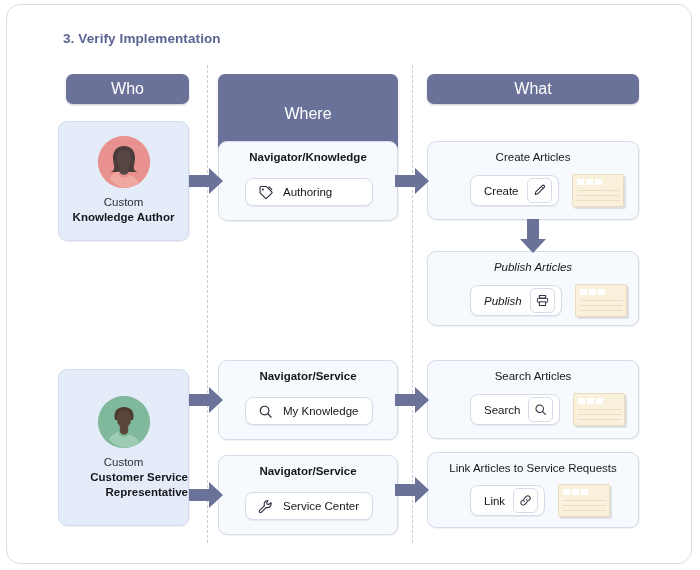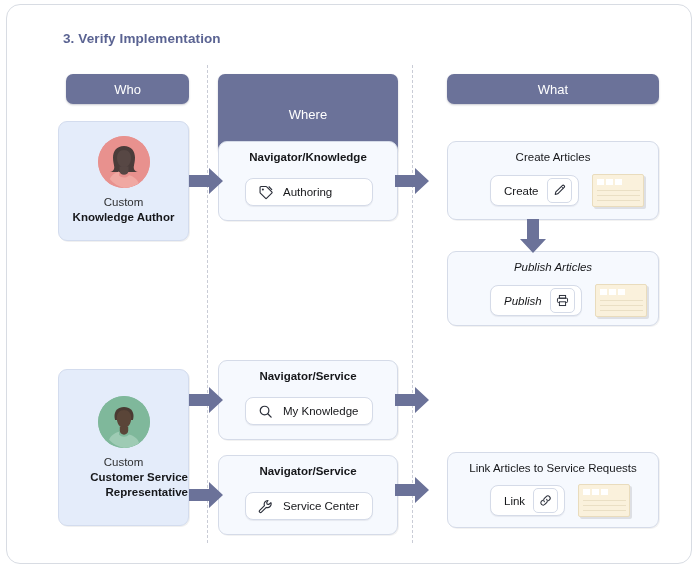--- a/index.html
+++ b/index.html
@@ -21,21 +21,21 @@
     position:absolute;top:60px;width:0;height:478px;
     border-left:1.5px dashed #c9ccd6;
   }
   .divider.d1{left:200px;}
   .divider.d2{left:405px;}
 
   
   .colhead{
     position:absolute;height:30px;background:#6b7299;border-radius:7px;
     display:flex;align-items:center;justify-content:center;
-    color:#ffffff;font-size:13px;
+    color:#ffffff;font-size:16px;
     box-shadow:0 1px 2px rgba(40,45,70,.25);
   }
   .colhead.who{left:59px;top:69px;width:123px;}
   .colhead.where{left:211px;top:69px;width:180px;}
   .colhead.what{left:420px;top:69px;width:212px;}
 
   
   .persona{
     position:absolute;left:51px;width:131px;
     background:#e4ecfa;border:1px solid #d3dcee;border-radius:9px;
@@ -66,21 +66,21 @@
     text-align:center;font-size:11.5px;color:#16171a;
     padding-top:9px;line-height:1.2;
   }
   .card-title.bold{font-weight:bold;}
 
   .where{left:211px;width:180px;height:80px;}
   .where.w1{top:136px;}
   .where.w2{top:355px;}
   .where.w3{top:450px;}
 
-  .what{left:420px;width:212px;margin-left:20px;}
+  .what{left:420px;width:212px;}
   .what.t1{top:136px;height:79px;}
   .what.t2{top:246px;height:75px;font-style:italic;}
   .what.t3{top:355px;height:79px;}
   .what.t4{top:447px;height:76px;}
 
   
   .pill{
     display:flex;align-items:center;background:#ffffff;
     border:1px solid #d5dbe8;border-radius:8px;
     box-shadow:0 1px 1px rgba(30,35,60,.07);
@@ -246,20 +246,42 @@
         <span class="sq a"></span>
           <span class="sq b"></span>
           <span class="sq c"></span>
         <span class="ln l1"></span>
           <span class="ln l2"></span>
           <span class="ln l3"></span>
       </div>
     </div>
   </div>
 
+  <div class="card what t3">
+    <div class="card-title">Search Articles</div>
+    <div class="row">
+      <div class="pill">
+        <span class="ptext">Search</span>
+        <span class="sqbtn">
+          <svg class="icon" width="13" height="13" viewBox="0 0 16 16" aria-hidden="true">
+            <circle cx="7" cy="7" r="4.6" fill="none" stroke="#2b2f3a" stroke-width="1.3"></circle>
+            <path d="M10.4 10.4 14 14" stroke="#2b2f3a" stroke-width="1.4" stroke-linecap="round"></path>
+          </svg>
+        </span>
+      </div>
+      <div class="doc">
+        <span class="sq a"></span>
+          <span class="sq b"></span>
+          <span class="sq c"></span>
+        <span class="ln l1"></span>
+          <span class="ln l2"></span>
+          <span class="ln l3"></span>
+      </div>
+    </div>
+  </div>
 
   <div class="card what t4">
     <div class="card-title">Link Articles to Service Requests</div>
     <div class="row">
       <div class="pill">
         <span class="ptext">Link</span>
         <span class="sqbtn">
           <svg class="icon" width="13" height="13" viewBox="0 0 16 16" aria-hidden="true">
             <path d="M6.6 9.4a2.8 2.8 0 0 1 0-4l2.3-2.3a2.8 2.8 0 1 1 4 4l-1.2 1.2" fill="none" stroke="#2b2f3a" stroke-width="1.3" stroke-linecap="round"></path>
             <path d="M9.4 6.6a2.8 2.8 0 0 1 0 4l-2.3 2.3a2.8 2.8 0 1 1-4-4l1.2-1.2" fill="none" stroke="#2b2f3a" stroke-width="1.3" stroke-linecap="round"></path>

